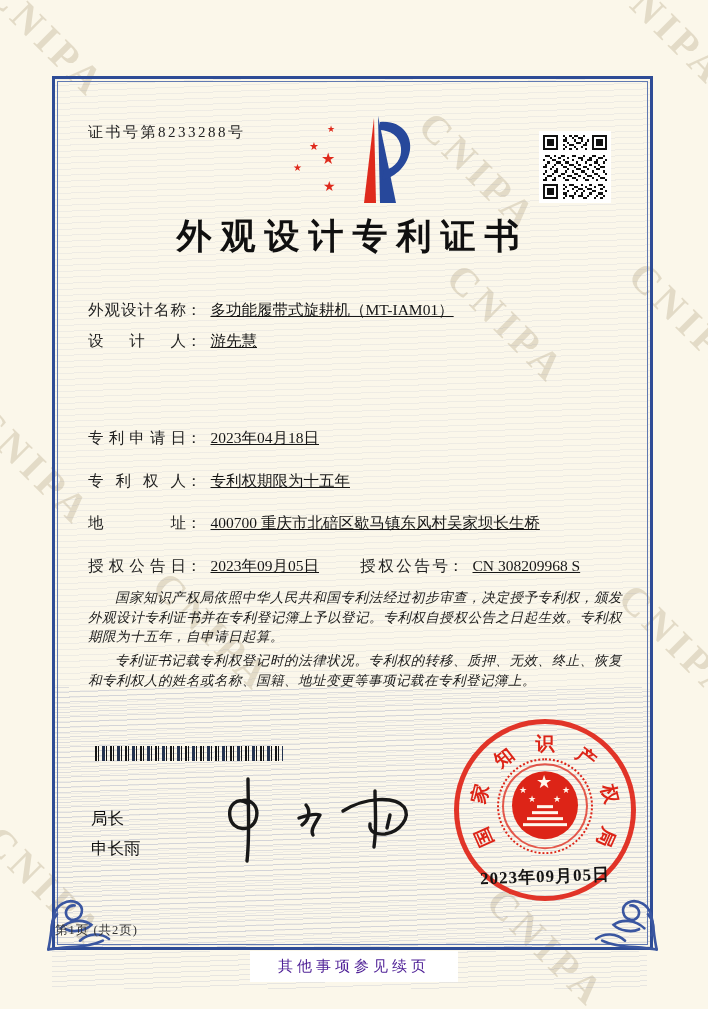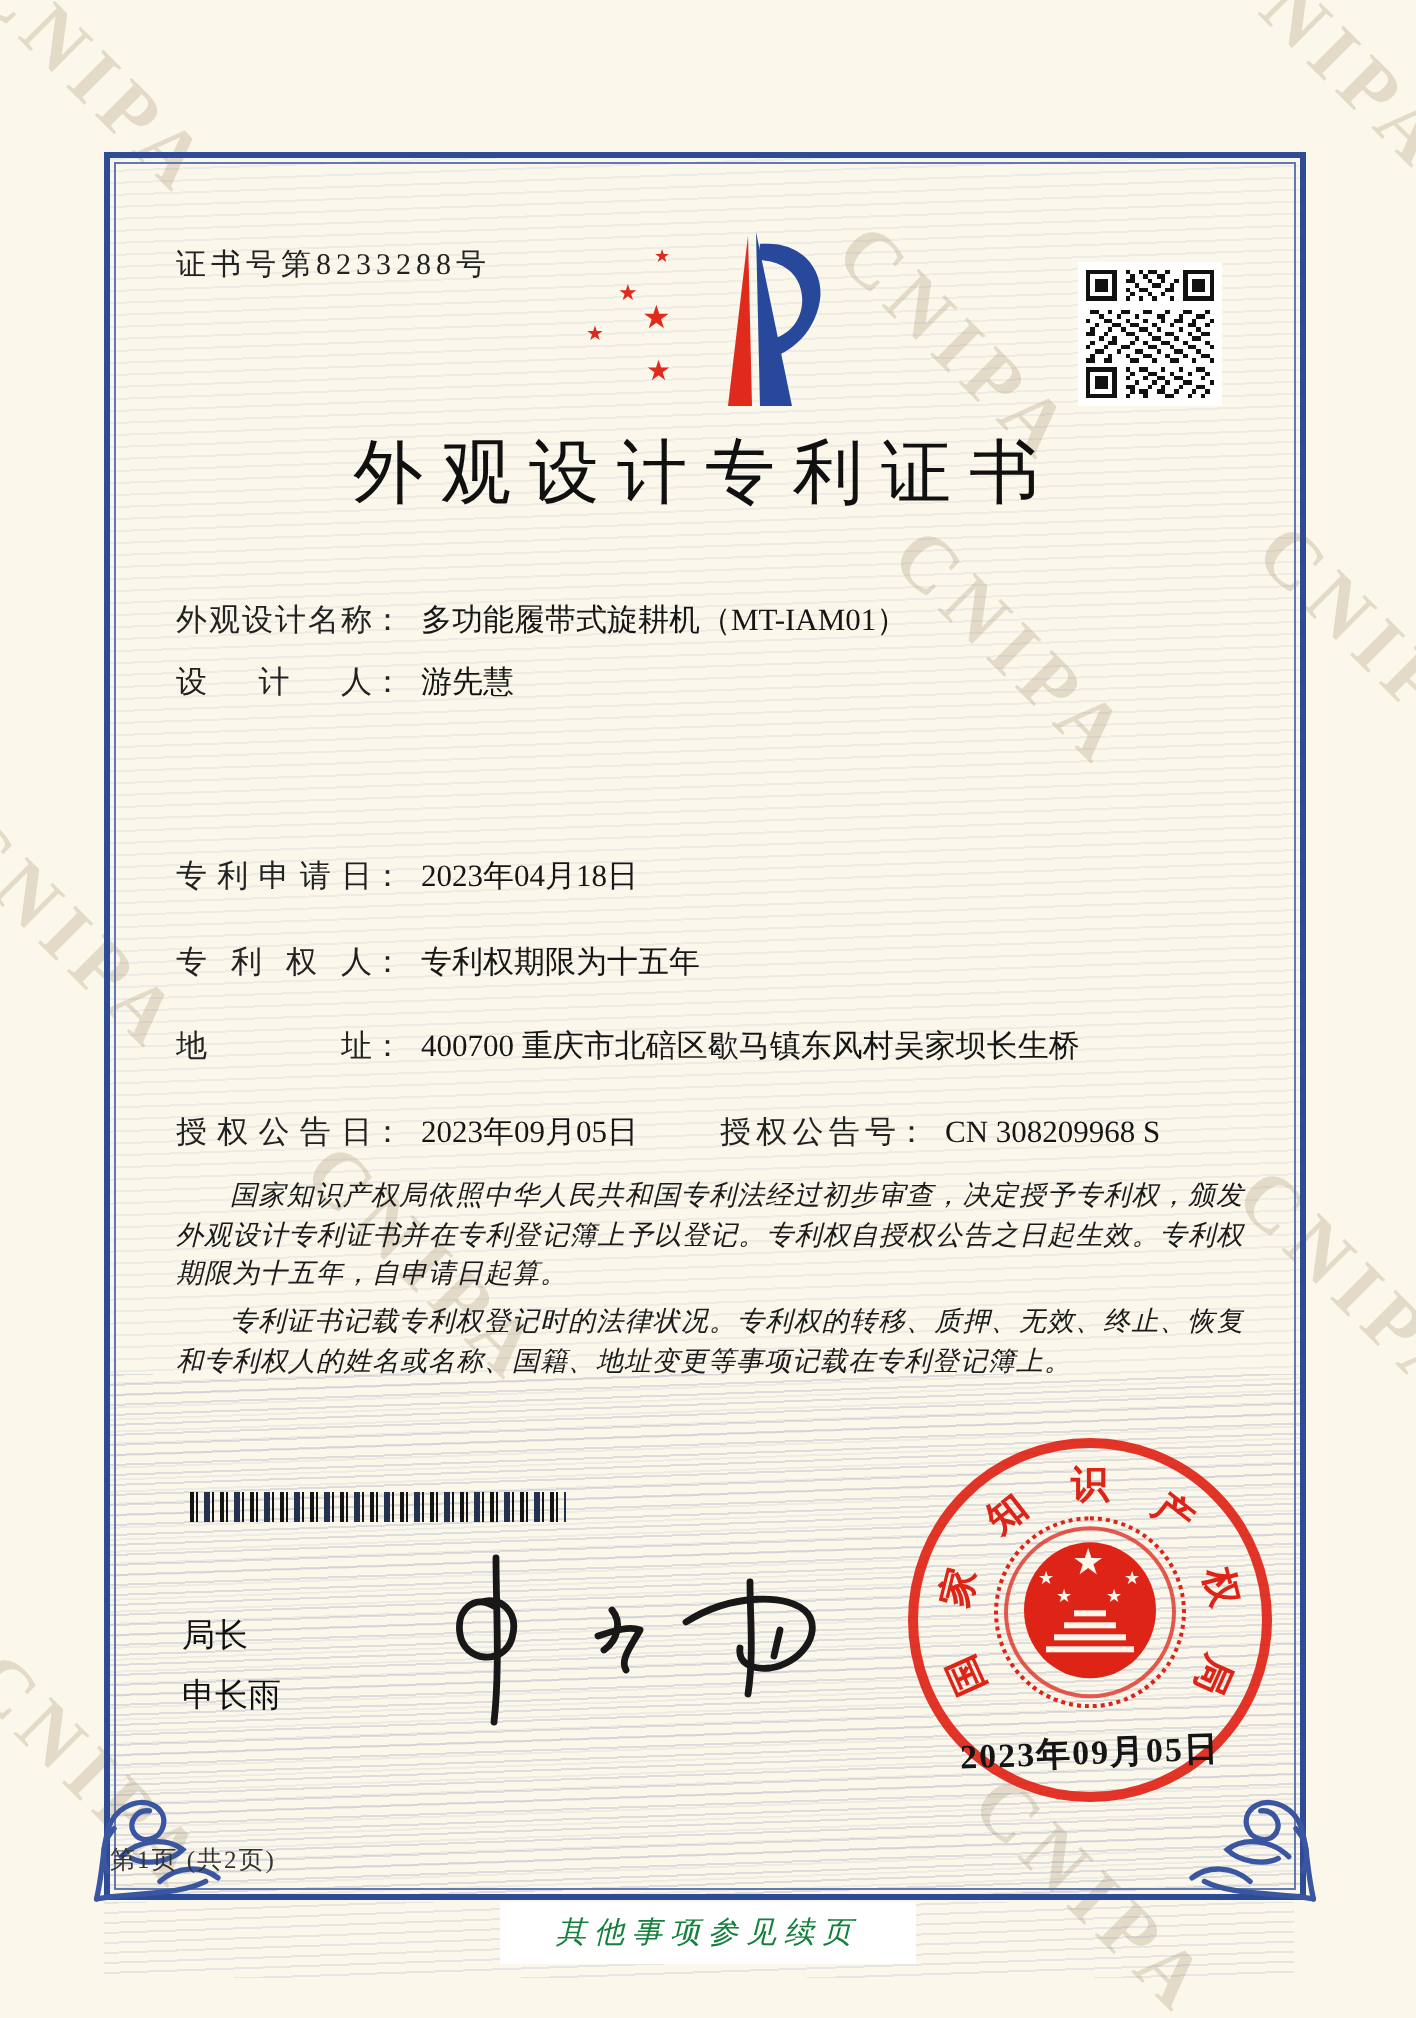--- a/index.html
+++ b/index.html
@@ -27,27 +27,27 @@
     background:repeating-linear-gradient(178deg,rgba(104,116,168,.20) 0 1px,rgba(0,0,0,0) 1px 5px);}
   .waves-c{position:absolute;left:52px;top:951px;width:595px;height:38px;pointer-events:none;
     background:repeating-linear-gradient(178deg,rgba(110,122,172,.14) 0 1px,rgba(0,0,0,0) 1px 5px);}
   
   .cert-no{position:absolute;left:33px;top:44px;font-size:15px;letter-spacing:2.5px;color:#222;}
   .logo{position:absolute;left:236px;top:34px;width:126px;height:94px;}
   .logo .st{position:absolute;color:#df2a1c;font-family:"DejaVu Sans",sans-serif;line-height:1;}
   .qr{position:absolute;left:484px;top:52px;width:72px;height:72px;background:#fff;padding:4px;box-sizing:border-box;}
   .title{
     position:absolute;left:0;right:0;top:134px;text-align:center;margin:0;
-    font-size:35px;font-weight:normal;letter-spacing:9px;color:#101010;
+    font-size:35px;font-weight:bold;letter-spacing:9px;color:#101010;
   }
   
   .frow{position:absolute;left:33px;right:28px;height:22px;font-size:15.5px;}
   .flabel{display:inline-block;width:98px;text-align:justify;text-align-last:justify;color:#222;vertical-align:top;}
   .fcolon{color:#222;}
-  .fvalue{margin-left:9px;color:#161616;}
+  .fvalue{margin-left:9px;color:#161616;text-decoration:underline;}
   .pair2{position:absolute;left:272px;top:0;}
   
   .para{
     position:absolute;left:33px;width:534px;margin:0;
     font-size:13.5px;line-height:19.5px;text-indent:2em;text-align:justify;
     letter-spacing:.5px;font-style:italic;color:#1a1a1a;
   }
   
   .barcode{position:absolute;left:40px;top:667px;width:188px;height:15px;
     background:repeating-linear-gradient(90deg,#151515 0 2px,rgba(0,0,0,0) 2px 3px,#151515 3px 4px,rgba(0,0,0,0) 4px 7px,#23324f 7px 10px,rgba(0,0,0,0) 10px 11px,#151515 11px 12px,rgba(0,0,0,0) 12px 15px);}
@@ -67,21 +67,21 @@
   .e-ring2{position:absolute;inset:5px;border:2px solid rgba(221,36,23,.75);border-radius:50%;}
   .e-disc{position:absolute;left:15px;top:13px;width:66px;height:68px;background:#dd2417;border-radius:50%;}
   .e-star{position:absolute;color:#fff7ec;font-family:"DejaVu Sans",sans-serif;line-height:1;}
   .gate{position:absolute;left:50%;transform:translateX(-50%);background:#fff7ec;}
   .seal-date{position:absolute;left:50%;top:146px;transform:translateX(-50%) rotate(-2deg);
     white-space:nowrap;font-size:17px;font-weight:bold;letter-spacing:1px;color:#151515;}
   
   .continuation{
     position:absolute;left:50%;top:951px;transform:translateX(-50%);
     background:#fff;padding:6px 28px;font-size:15px;letter-spacing:4px;
-    font-style:italic;color:#15803d;white-space:nowrap;
+    color:#4c1d95;white-space:nowrap;
   }
 </style>
 </head>
 <body>
 
 <div class="page">
 
   <span class="wm" style="left:-28px;top:14px">CNIPA</span>
   <span class="wm" style="left:592px;top:2px">CNIPA</span>
   <span class="wm" style="left:404px;top:148px">CNIPA</span>

